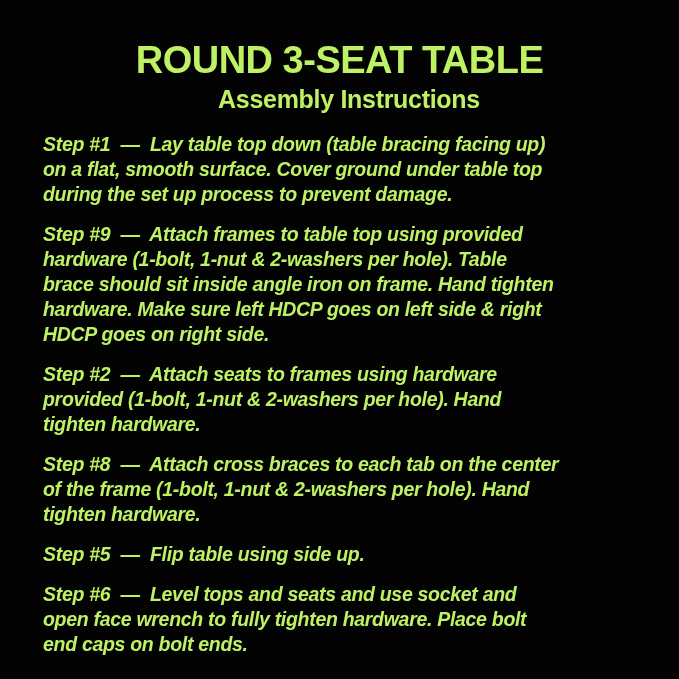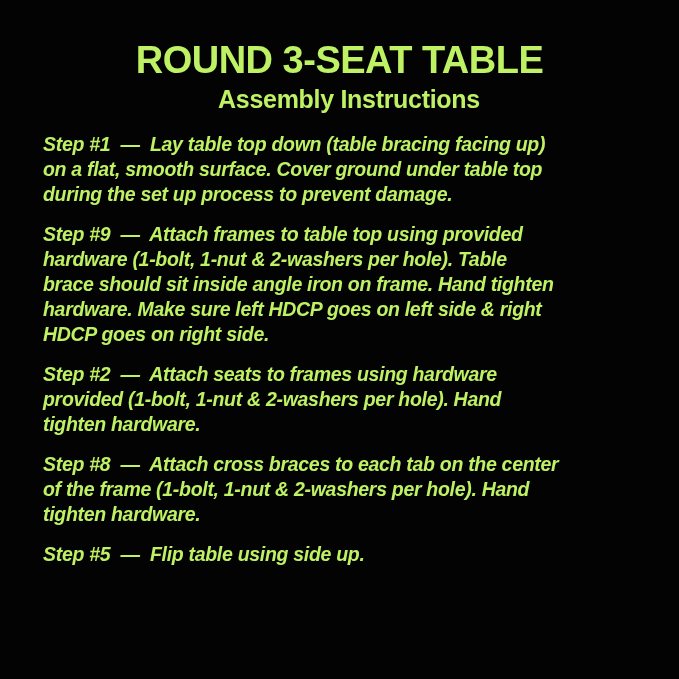--- a/index.html
+++ b/index.html
@@ -77,15 +77,18 @@
     <p class="step"><span>Step #2</span><span>  —  </span><span>Attach seats to frames using hardware
 provided (1-bolt, 1-nut &amp; 2-washers per hole). Hand
 tighten hardware.</span></p>
 
     <p class="step"><span>Step #8</span><span>  —  </span><span>Attach cross braces to each tab on the center
 of the frame (1-bolt, 1-nut &amp; 2-washers per hole). Hand
 tighten hardware.</span></p>
 
     <p class="step"><span>Step #5</span><span>  —  </span><span>Flip table using side up.</span></p>
 
+    <p class="step"><span>Step #6</span><span>  —  </span><span>Level tops and seats and use socket and
+open face wrench to fully tighten hardware. Place bolt
+end caps on bolt ends.</span></p>
 
   </div>
 </div>
 
 </body></html>

